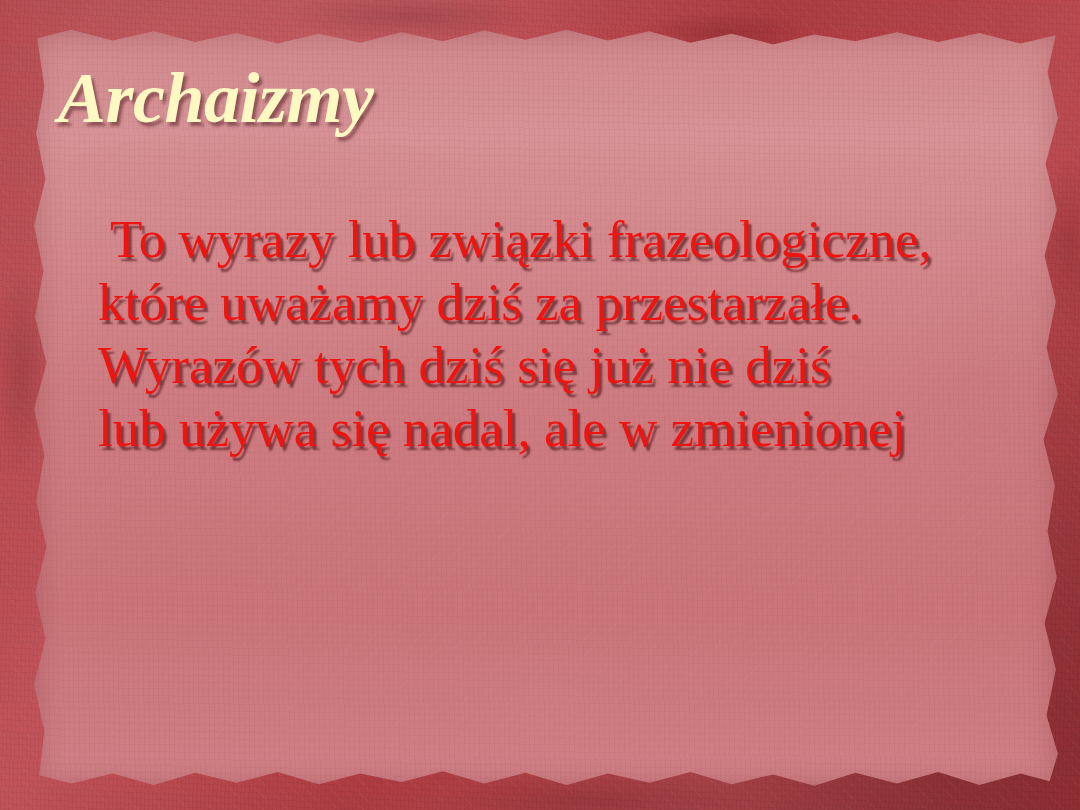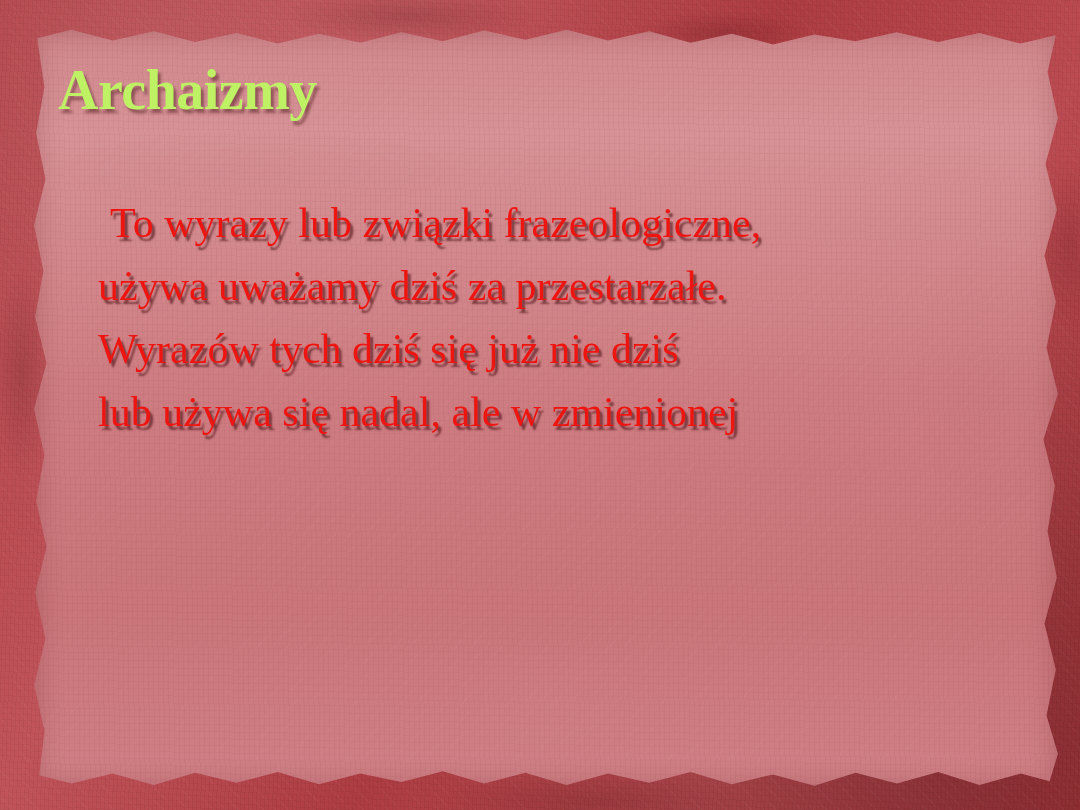--- a/index.html
+++ b/index.html
@@ -115,35 +115,36 @@
   
   .content {
     position: absolute;
     inset: 0;
   }
 
   .title {
     position: absolute;
     left: 58px;
     top: 62px;
-    font-size: 56px;
+    font-size: 72px;
     font-weight: bold;
     line-height: 1;
-    color: #bef264;
+    color: #fef9c3;
     letter-spacing: -0.5px;
     text-shadow: 3px 4px 3px rgba(60,10,14,.45);
     white-space: nowrap;
+    font-style: italic;
   }
 
   .body-text {
     position: absolute;
     left: 98px;
-    top: 192px;
+    top: 208px;
     width: 930px;
-    font-size: 42px;
+    font-size: 53px;
     line-height: 63px;
     color: #ee1511;
     text-shadow: 3px 4px 2px rgba(72,14,18,.60);
     white-space: nowrap;
   }
   .body-text .ln {
     display: block;
   }
   .body-text .ln.indent {
     padding-left: 12px;
@@ -162,19 +163,19 @@
     <div class="paper-grain"></div>
     <div class="paper-fibers"></div>
   </div>
 
   <div class="content">
 
     <div class="title">Archaizmy</div>
 
     <div class="body-text">
       <span class="ln indent">To wyrazy lub związki frazeologiczne,</span>
-      <span class="ln">używa uważamy dziś za przestarzałe.</span>
+      <span class="ln">które uważamy dziś za przestarzałe.</span>
       <span class="ln">Wyrazów tych dziś się już nie dziś</span>
       <span class="ln">lub używa się nadal, ale w zmienionej</span>
     </div>
 
   </div>
 </div>
 
 </body></html>

